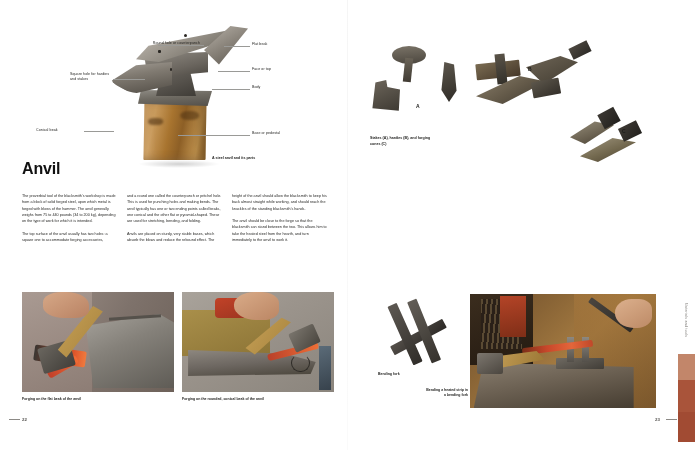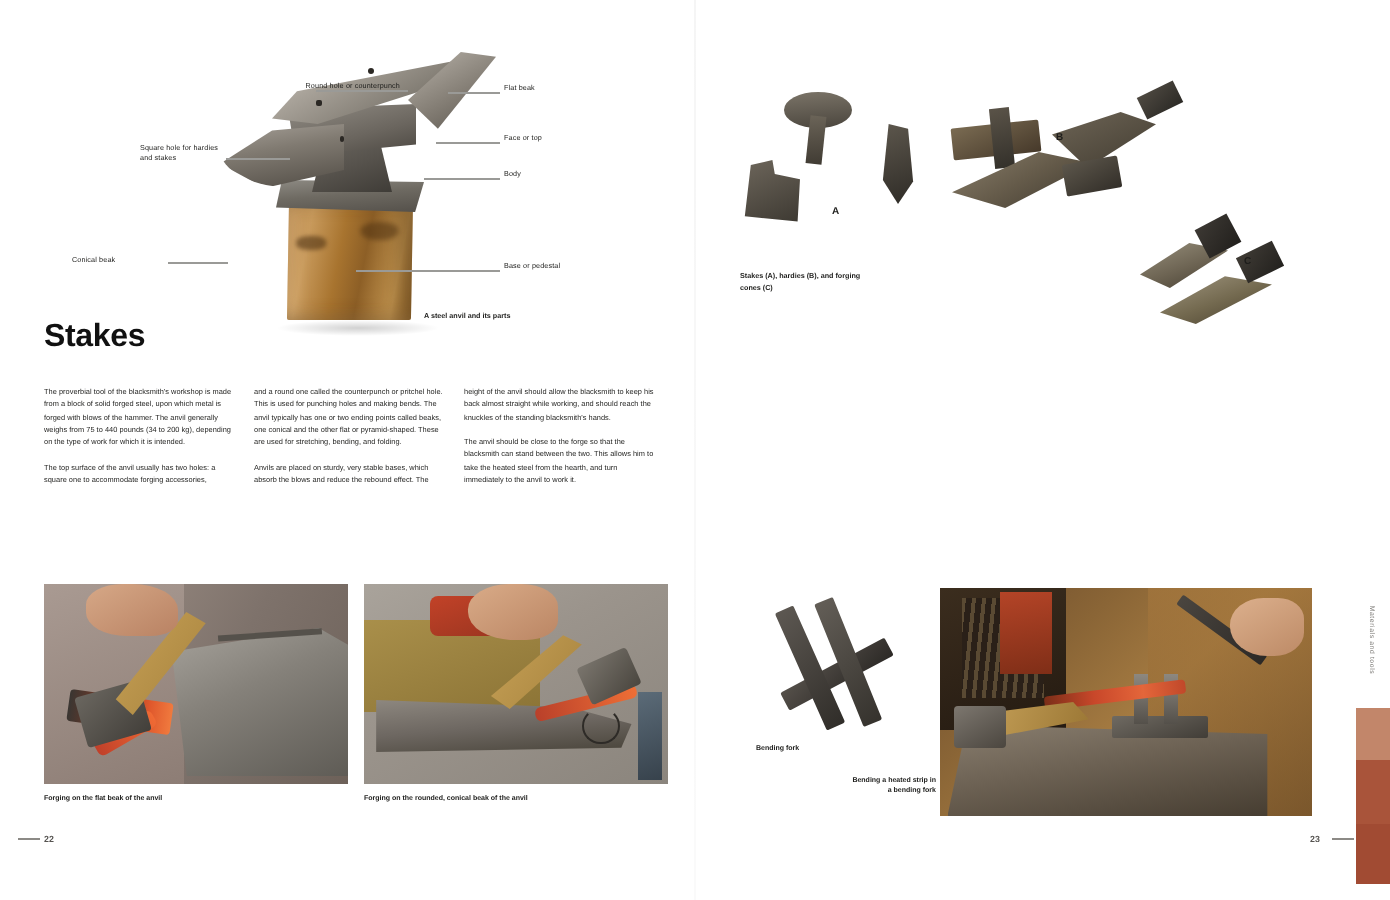--- a/index.html
+++ b/index.html
@@ -357,21 +357,21 @@
 
       <div class="callout" style="left:252px;top:67px;">Face or top</div>
 
       <div class="callout" style="left:252px;top:85px;">Body</div>
 
       <div class="callout" style="left:252px;top:131px;">Base or pedestal</div>
 
       <div class="fig-caption" style="left:212px;top:156px;width:48px;">A steel anvil and its parts</div>
     </div>
 
-    <h1 class="section-title">Stakes</h1>
+    <h1 class="section-title">Anvil</h1>
 
     <div class="cols left-cols">
       <div class="col">
         <p>The proverbial tool of the blacksmith's workshop is made from a block of solid forged steel, upon which metal is forged with blows of the hammer. The anvil generally weighs from 75 to 440 pounds (34 to 200 kg), depending on the type of work for which it is intended.</p>
         <p>The top surface of the anvil usually has two holes: a square one to accommodate forging accessories,</p>
       </div>
       <div class="col">
         <p>and a round one called the counterpunch or pritchel hole. This is used for punching holes and making bends. The anvil typically has one or two ending points called beaks, one conical and the other flat or pyramid-shaped. These are used for stretching, bending, and folding.</p>
         <p>Anvils are placed on sturdy, very stable bases, which absorb the blows and reduce the rebound effect. The</p>
       </div>

